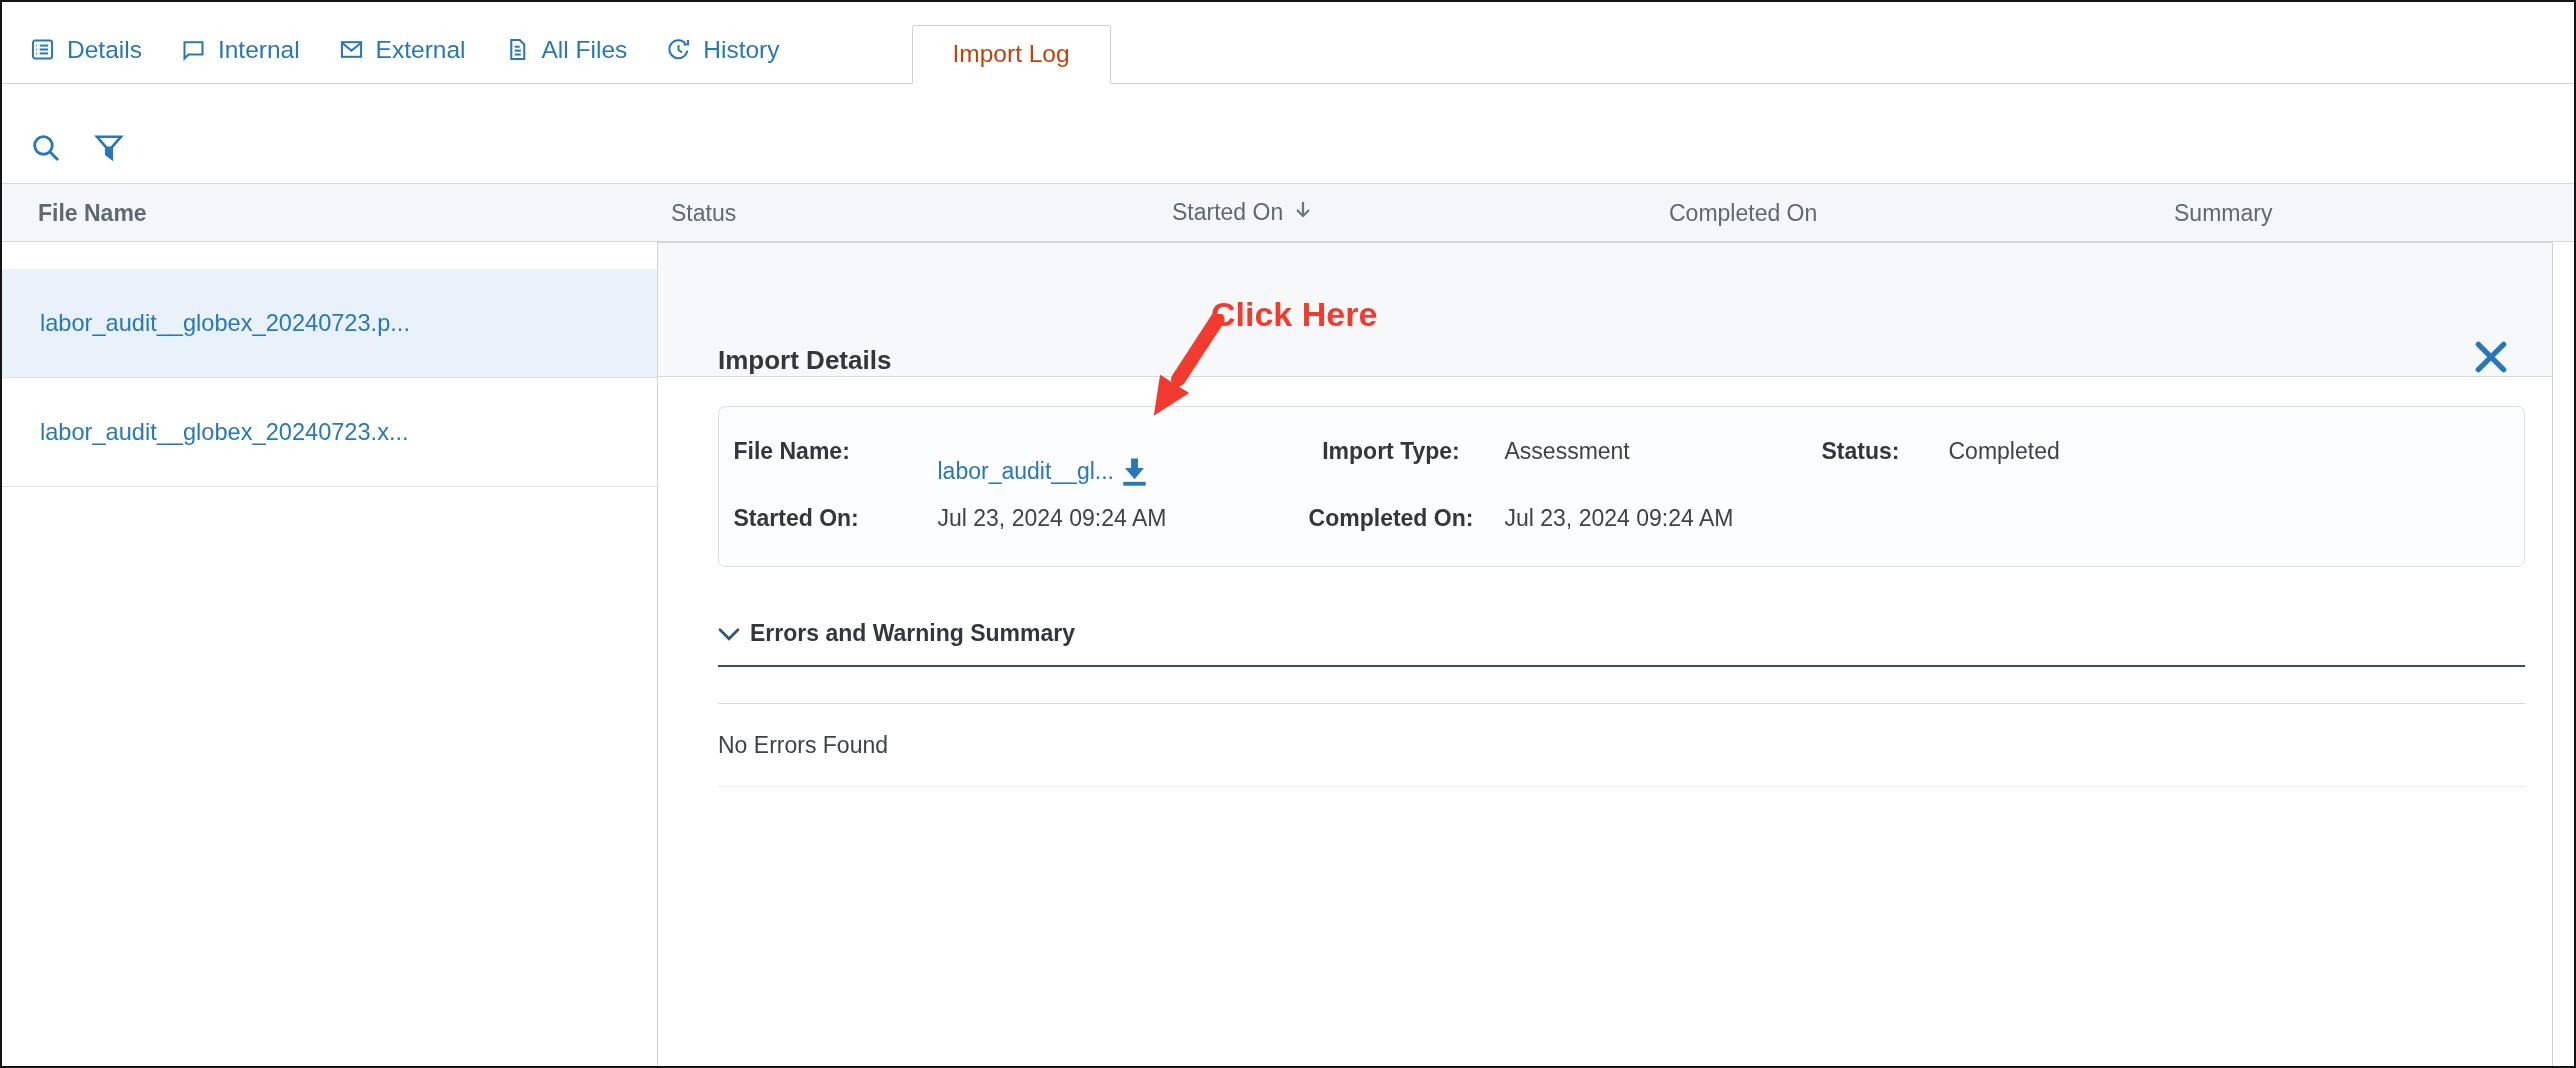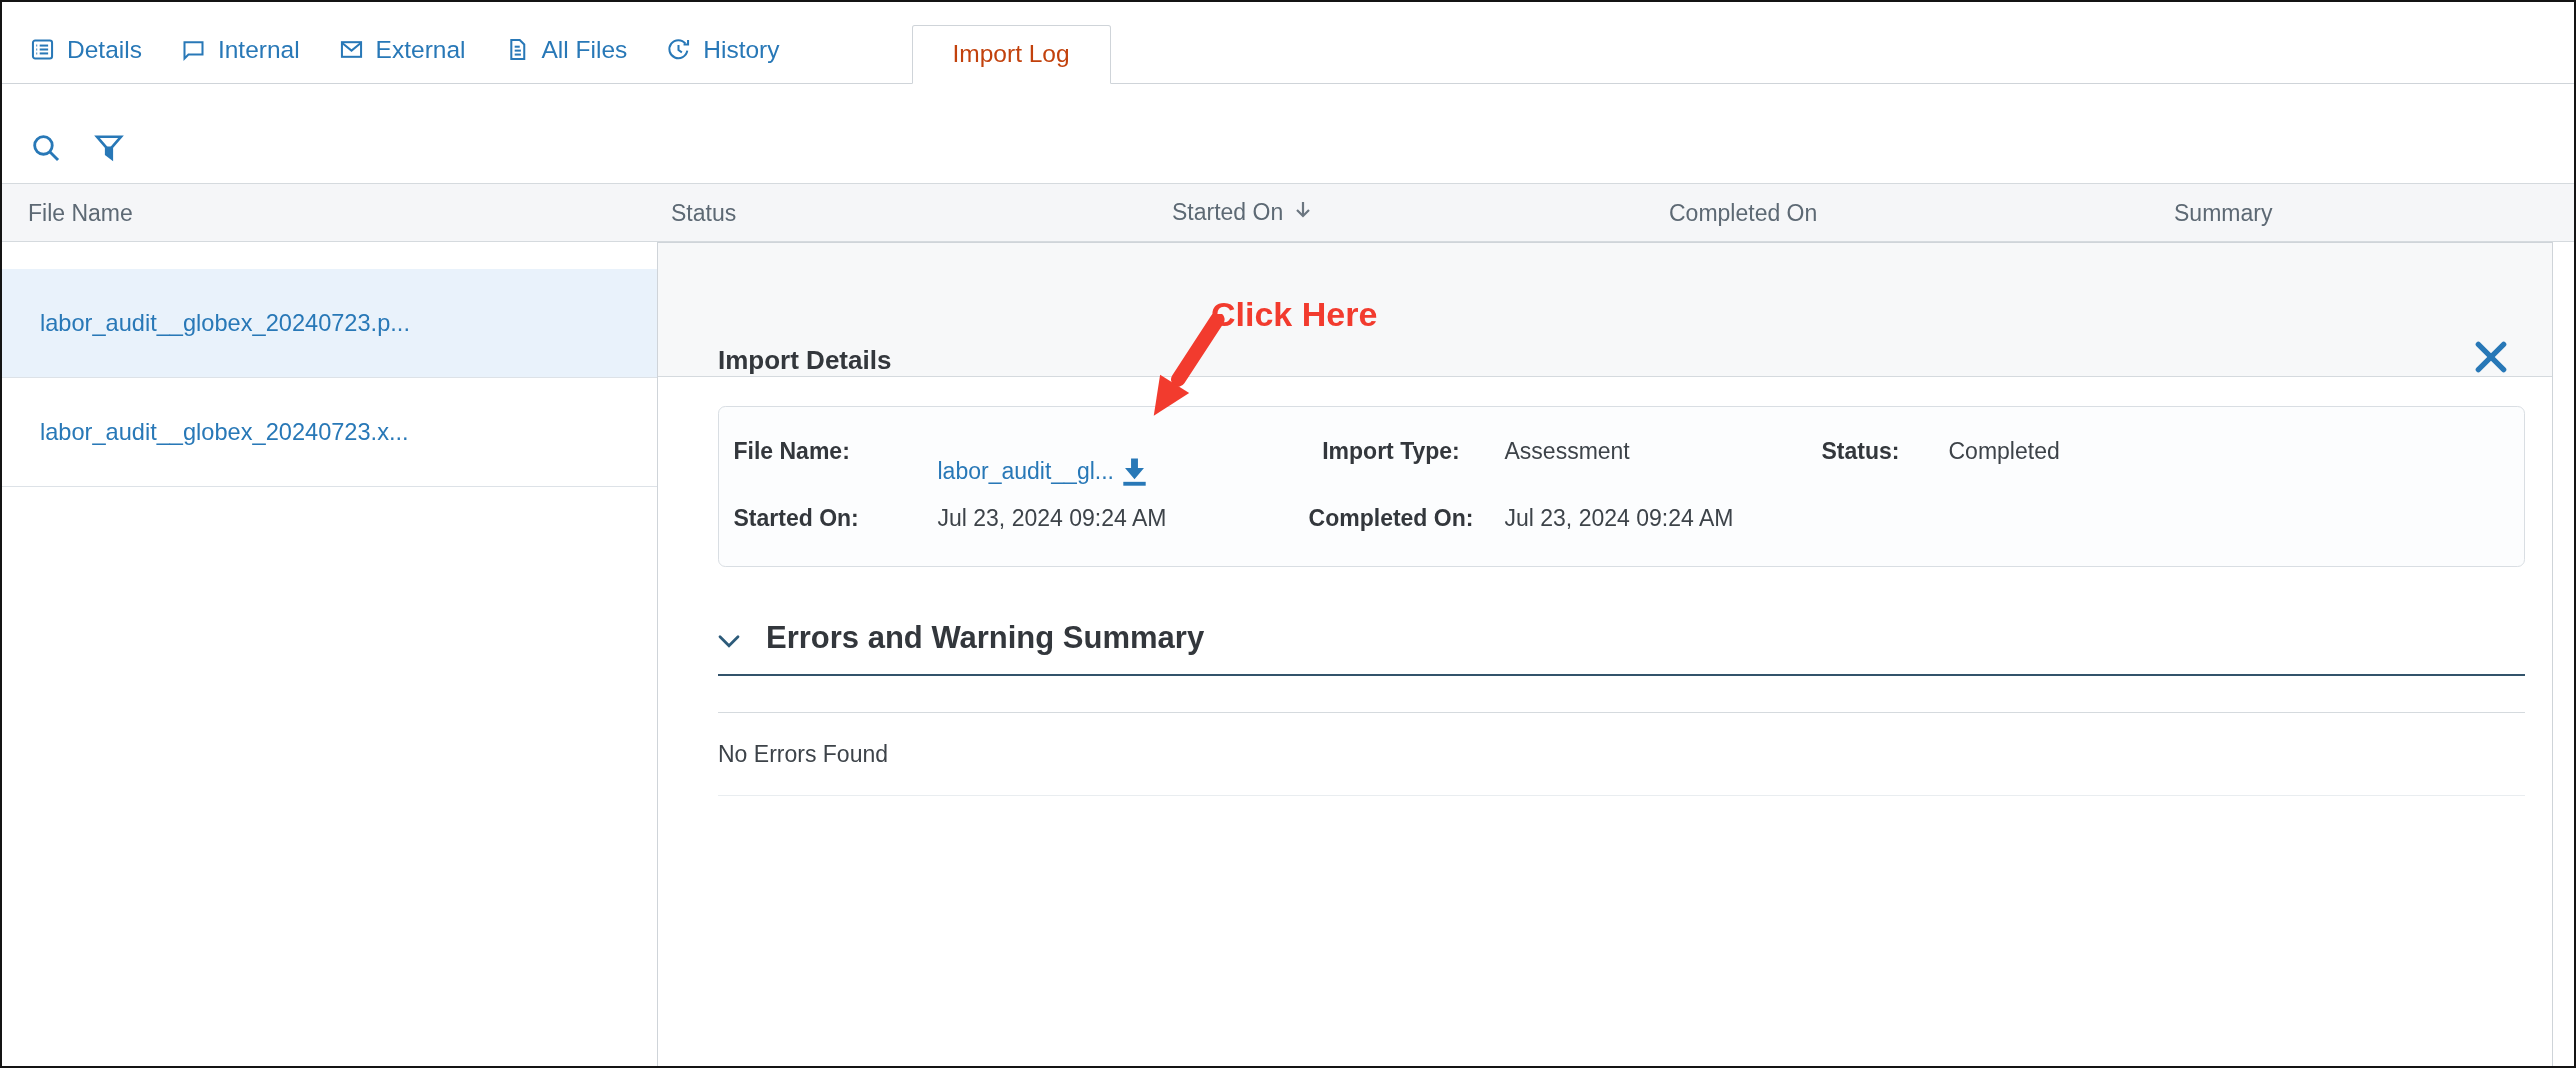--- a/index.html
+++ b/index.html
@@ -36,21 +36,21 @@
   
   .table-header {
     position:absolute; top:181px; left:0; right:0; height:59px;
     background:#f5f6f8; border-top:1.8px solid #d5dade; border-bottom:1.8px solid #d5dade;
   }
   .table-header .hcell {
     position:absolute; top:50%; transform:translateY(-50%);
     color:#5d6974; font-size:23px; white-space:nowrap; cursor:pointer;
     display:flex; align-items:center; gap:9px;
   }
-  .hc-filename { left:26px; }
+  .hc-filename { left:36px;font-weight:bold; }
   .hc-status { left:669px; }
   .hc-started { left:1170px; }
   .hc-completed { left:1667px; }
   .hc-summary { left:2172px; }
 
   
   .file-list { position:absolute; top:240px; left:0; width:655px; padding-top:27px; }
   .file-row {
     height:109px; display:flex; align-items:center; padding-left:38px;
     font-size:23.6px; color:#2878b7; border-bottom:0.9px solid #dde2e7;
@@ -81,22 +81,22 @@
   .card-row + .card-row { margin-top:22px; }
   .fld-label { font-weight:bold; color:#33373c; }
   .fld-value { color:#3d4349; }
   .w-l1 { width:204px; } .w-v1 { width:340px; }
   .w-l2 { width:227px;text-align:center; } .w-v2 { width:317px; }
   .w-l3 { width:127px; }
   .file-link { color:#2878b7; cursor:pointer; display:inline-flex; align-items:center; gap:5.4px;margin-top:40px; }
   .dl-icon { cursor:pointer; display:inline-flex; }
 
   .errors-header {
-    margin-top:53px; display:flex; align-items:center; gap:26px;
-    font-size:31px; font-weight:bold; color:#33373c;
+    margin-top:53px; display:flex; align-items:center; gap:10px;
+    font-size:23px; font-weight:bold; color:#33373c;
     padding-bottom:18px; border-bottom:2.7px solid #33536b; width:1807px;
     cursor:pointer;
   }
   .sub-divider { width:1807px; border-bottom:1.8px solid #d5dade; margin-top:36px; }
 
   .errors-cols {
     width:1807px; height:86px; display:flex; align-items:center;
     border-bottom:1.8px solid #e3e7eb; color:#5d6974; font-size:23.6px;
   }
   .ecol { display:flex; align-items:center; gap:12.7px; cursor:pointer; }

